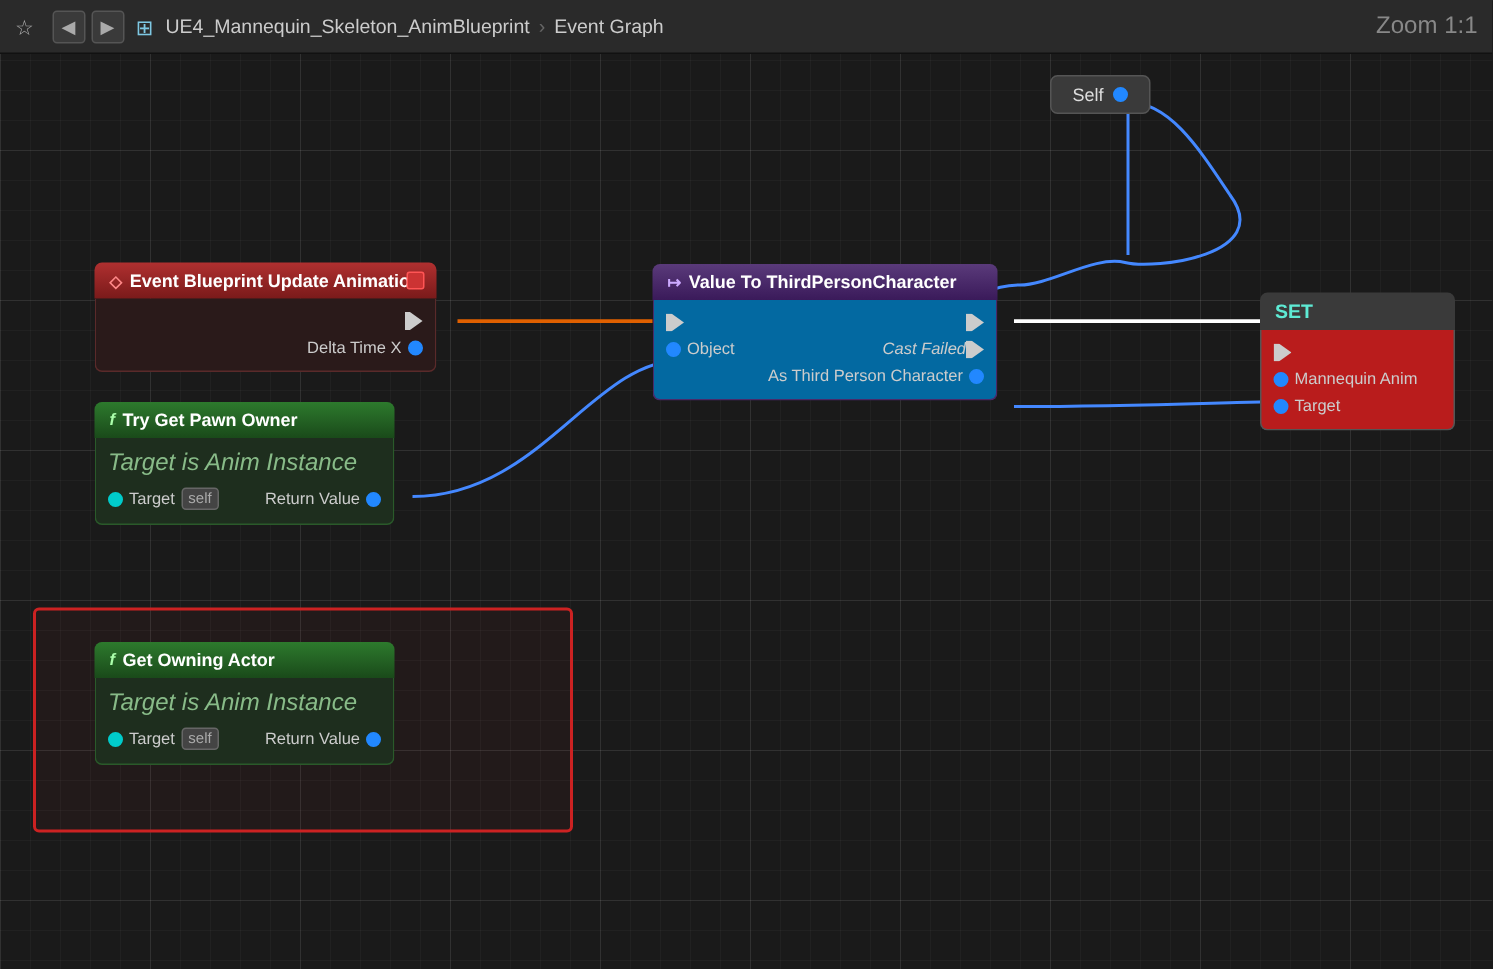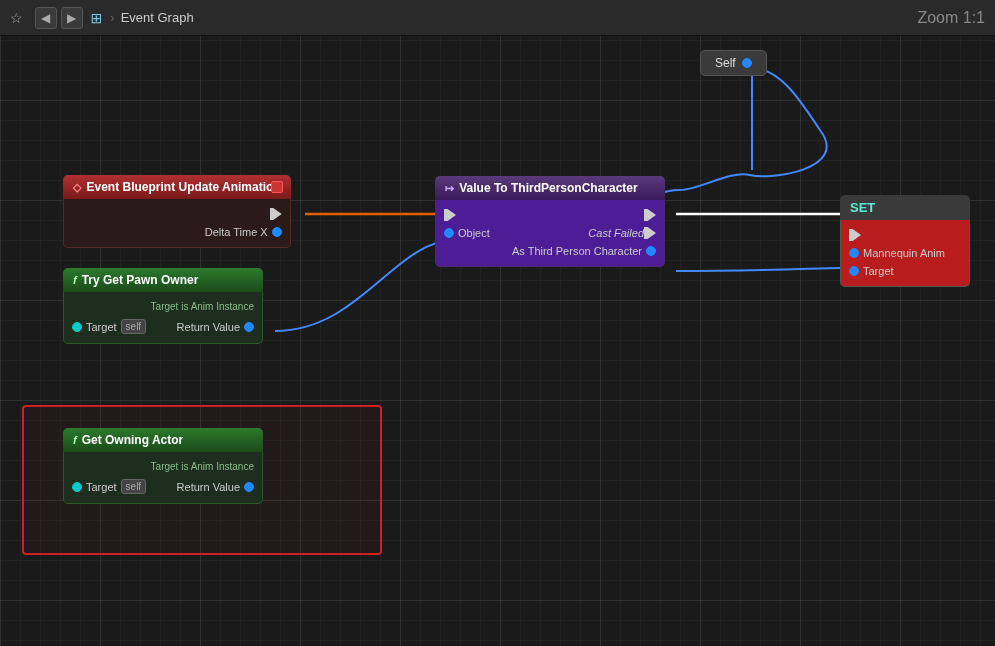--- a/index.html
+++ b/index.html
@@ -85,21 +85,20 @@
       gap: 5px;
       position: relative;
     }
 
     .node-body {
       background: #2d2d2d;
       border-radius: 0 0 5px 5px;
       padding: 6px 8px;
       border: 1px solid #444;
       border-top: none;
-      text-align: right;
     }
 
     
     .event-node .node-header {
       background: linear-gradient(180deg, #b03030 0%, #7a1a1a 100%);
       color: #fff;
     }
     .event-node .node-body {
       background: #2a1a1a;
       border-color: #5a2a2a;
@@ -115,21 +114,21 @@
       background: #1e2e1e;
       border-color: #2a5a2a;
     }
 
     
     .cast-node .node-header {
       background: linear-gradient(180deg, #5a3a7a 0%, #3a1a5a 100%);
       color: #fff;
     }
     .cast-node .node-body {
-      background: #4c1d95;
+      background: #0369a1;
       border-color: #4a2a6a;
       min-width: 200px;
     }
 
     
     .set-node .node-header {
       background: #3a3a3a;
       color: #5eead4;
       font-size: 13px;
       font-weight: bold;
@@ -227,36 +226,38 @@
       color: #ff8888;
       font-size: 11px;
     }
     .cast-icon {
       color: #ccaaff;
       font-size: 11px;
     }
 
     .node-subtitle {
       color: #88bb88;
-      font-size: 10px;
+      font-size: 16px;
+      font-style: italic;
     }
   </style>
 </head>
 <body>
 
 <div class="canvas-bg"></div>
 
 <div class="topbar">
   <span class="star-icon">☆</span>
   <div class="topbar-nav">
     <div class="nav-btn">◀</div>
     <div class="nav-btn">▶</div>
   </div>
   <span class="grid-icon">⊞</span>
   <div class="breadcrumb">
+    <span>UE4_Mannequin_Skeleton_AnimBlueprint</span>
     <span class="breadcrumb-sep">›</span>
     <span>Event Graph</span>
   </div>
   <span class="zoom-label">Zoom 1:1</span>
 </div>
 
 <svg class="connections-svg">
 
   <path d="M 752 68 C 752 100, 752 160, 752 170" stroke="#4488ff" stroke-width="2" fill="none"></path>
 

